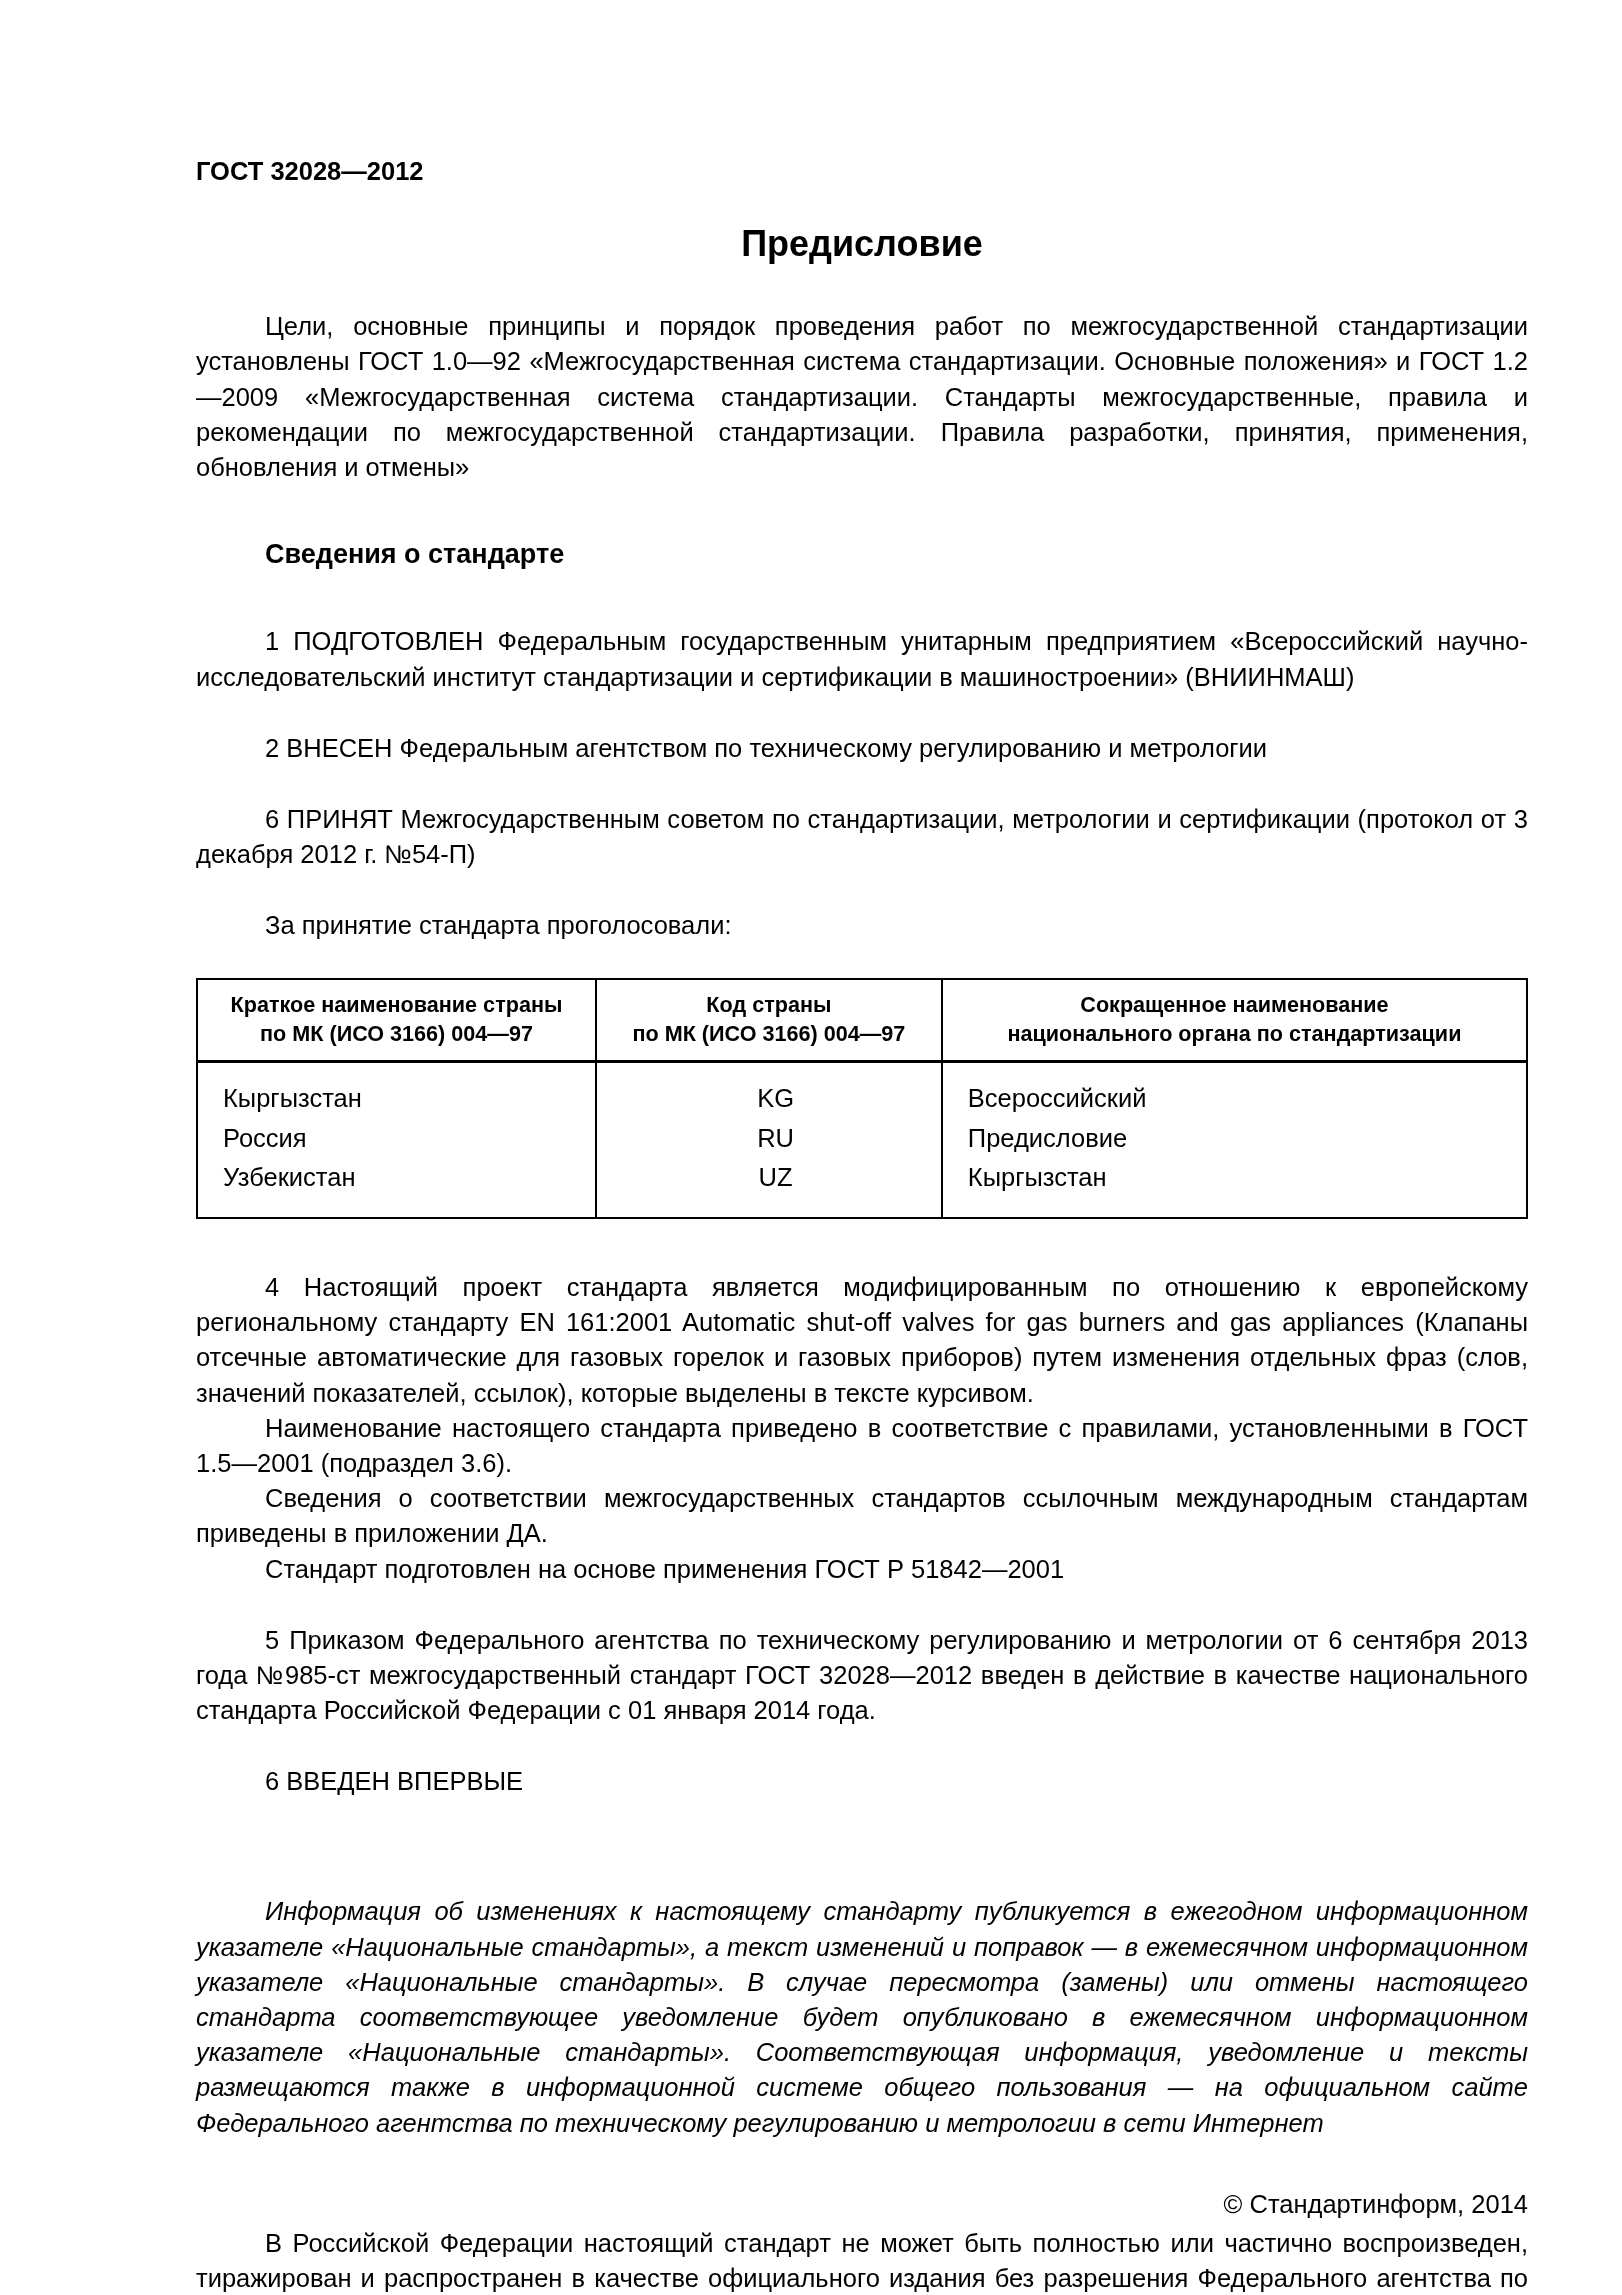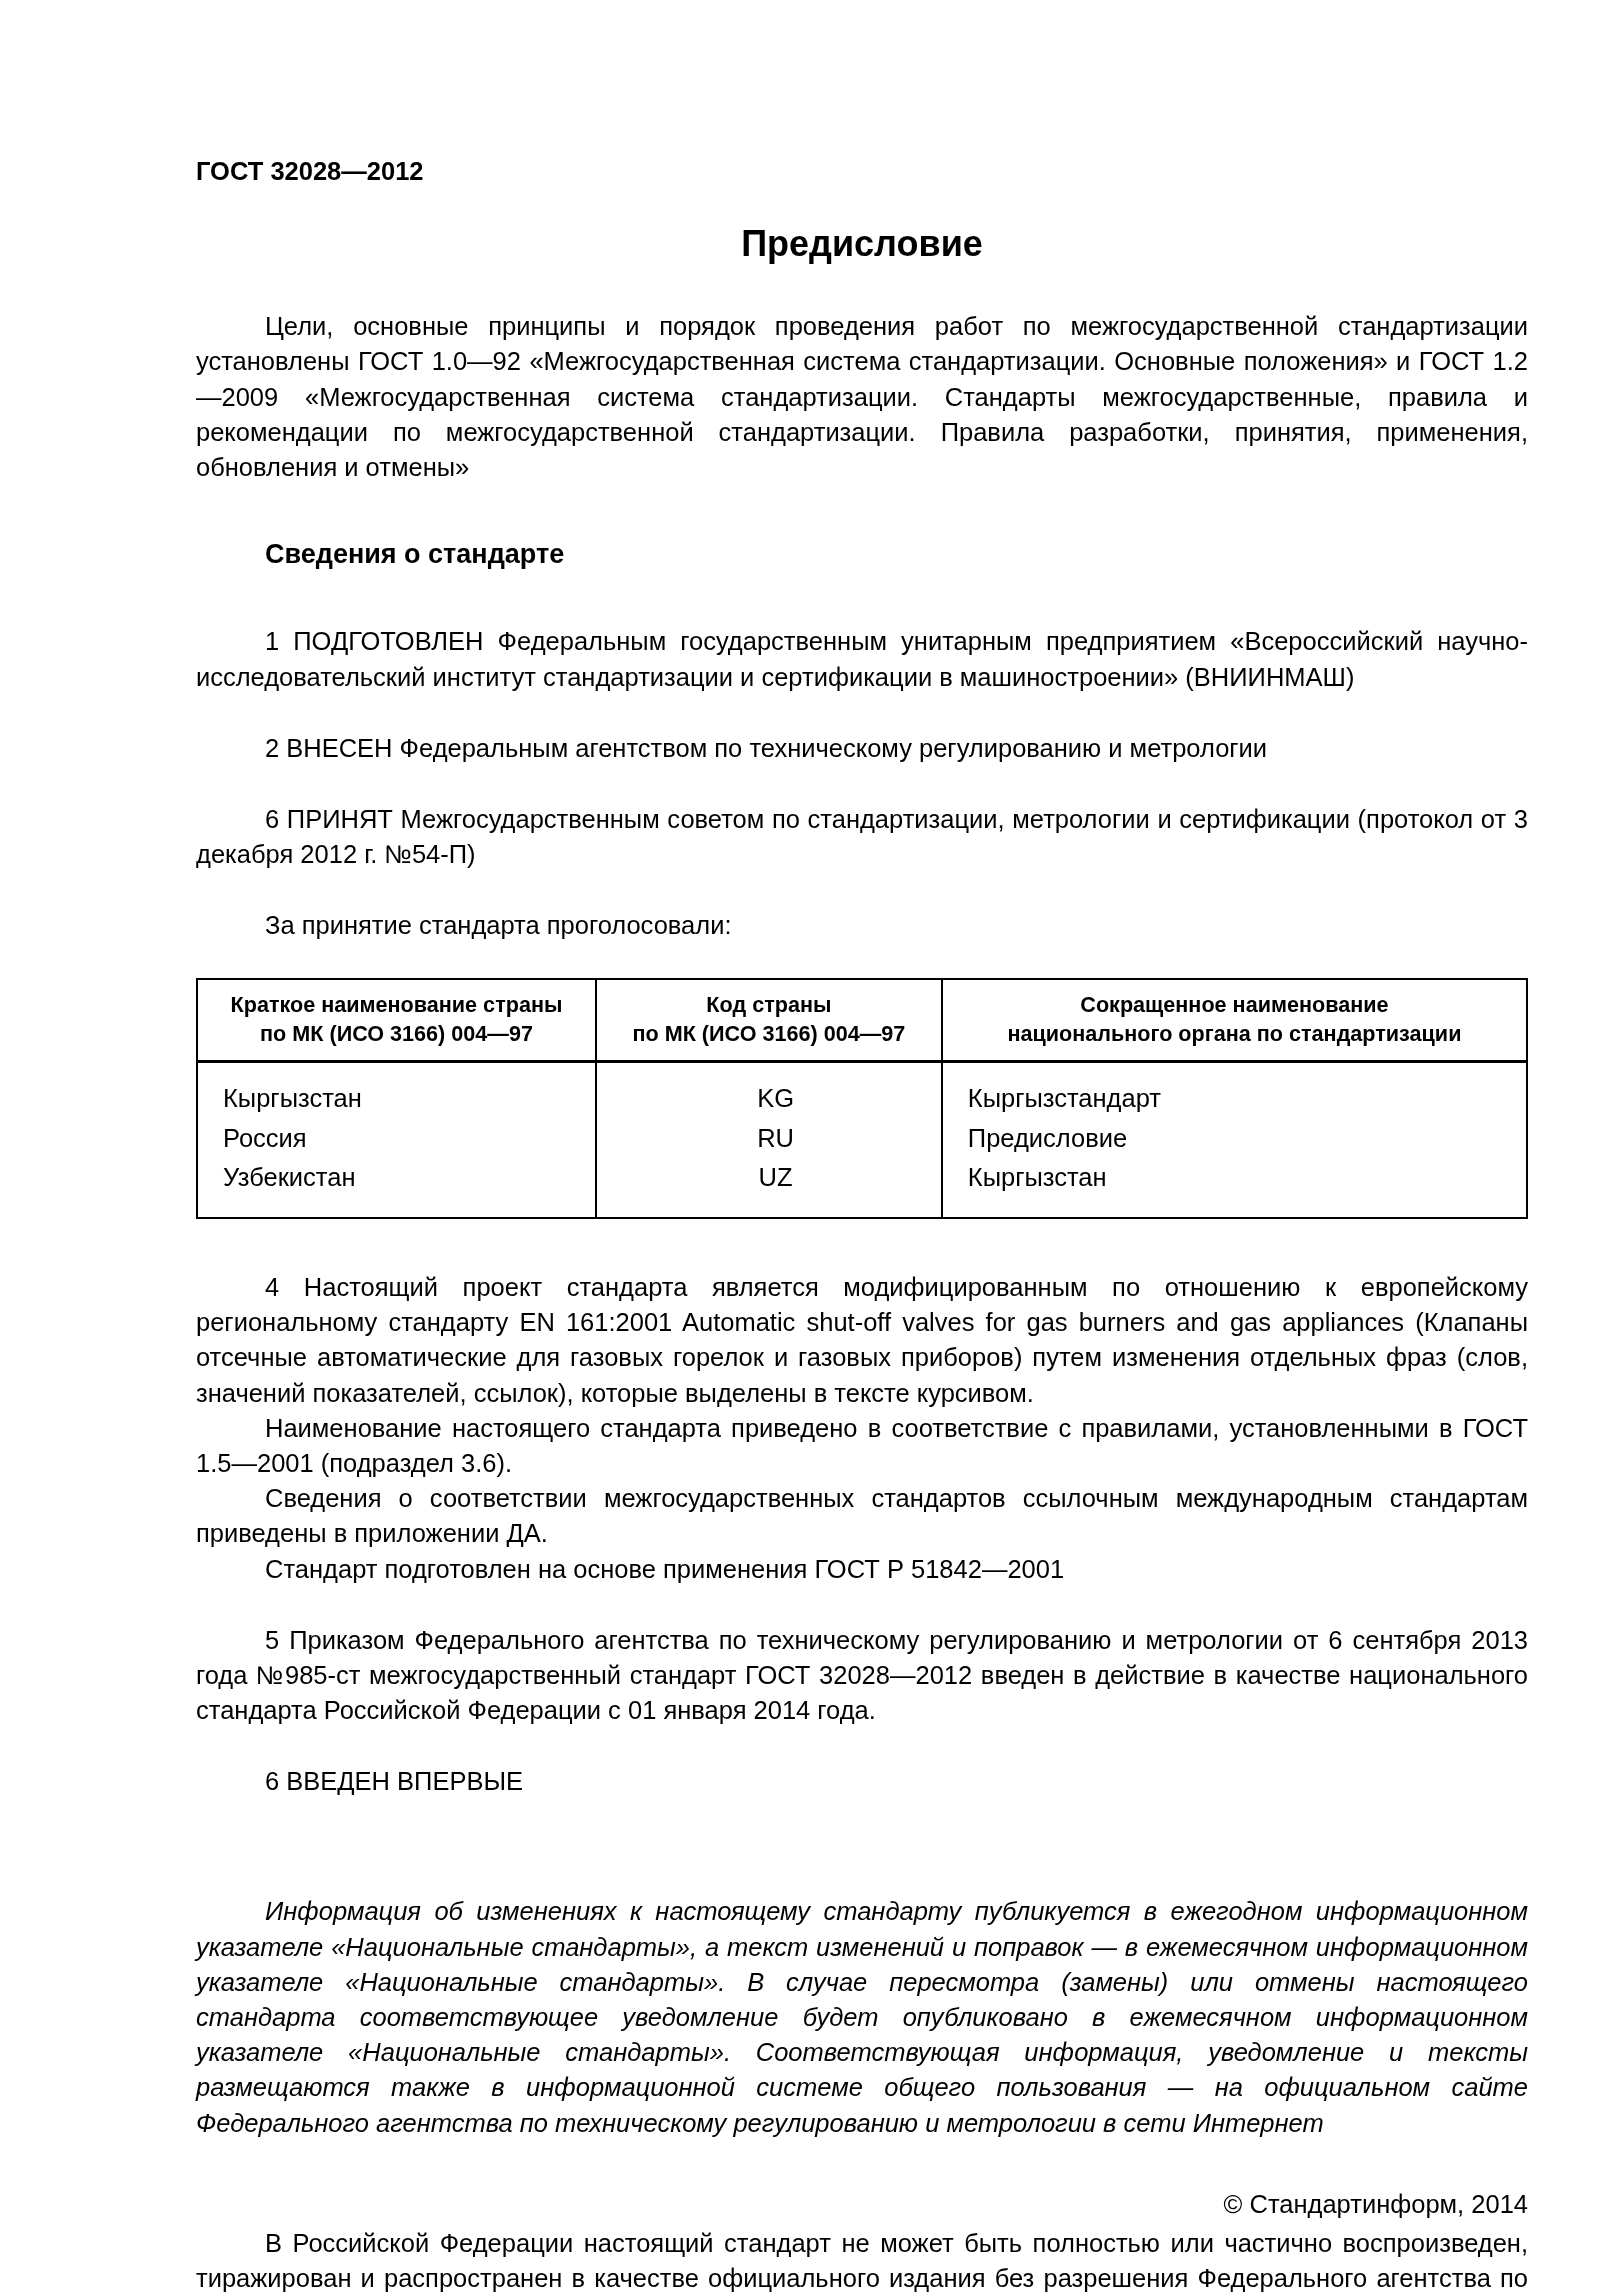--- a/index.html
+++ b/index.html
@@ -125,21 +125,21 @@
         <th>
           <span>Сокращенное наименование</span><br>
           <span>национального органа по стандартизации</span>
         </th>
       </tr>
     </thead>
     <tbody>
       <tr class="first">
         <td>Кыргызстан</td>
         <td class="code">KG</td>
-        <td>Кыргызстандарт</td>
+        <td>Всероссийский</td>
       </tr>
       <tr>
         <td>Россия</td>
         <td class="code">RU</td>
         <td>Предисловие</td>
       </tr>
       <tr class="last">
         <td>Узбекистан</td>
         <td class="code">UZ</td>
         <td>Кыргызстан</td>

